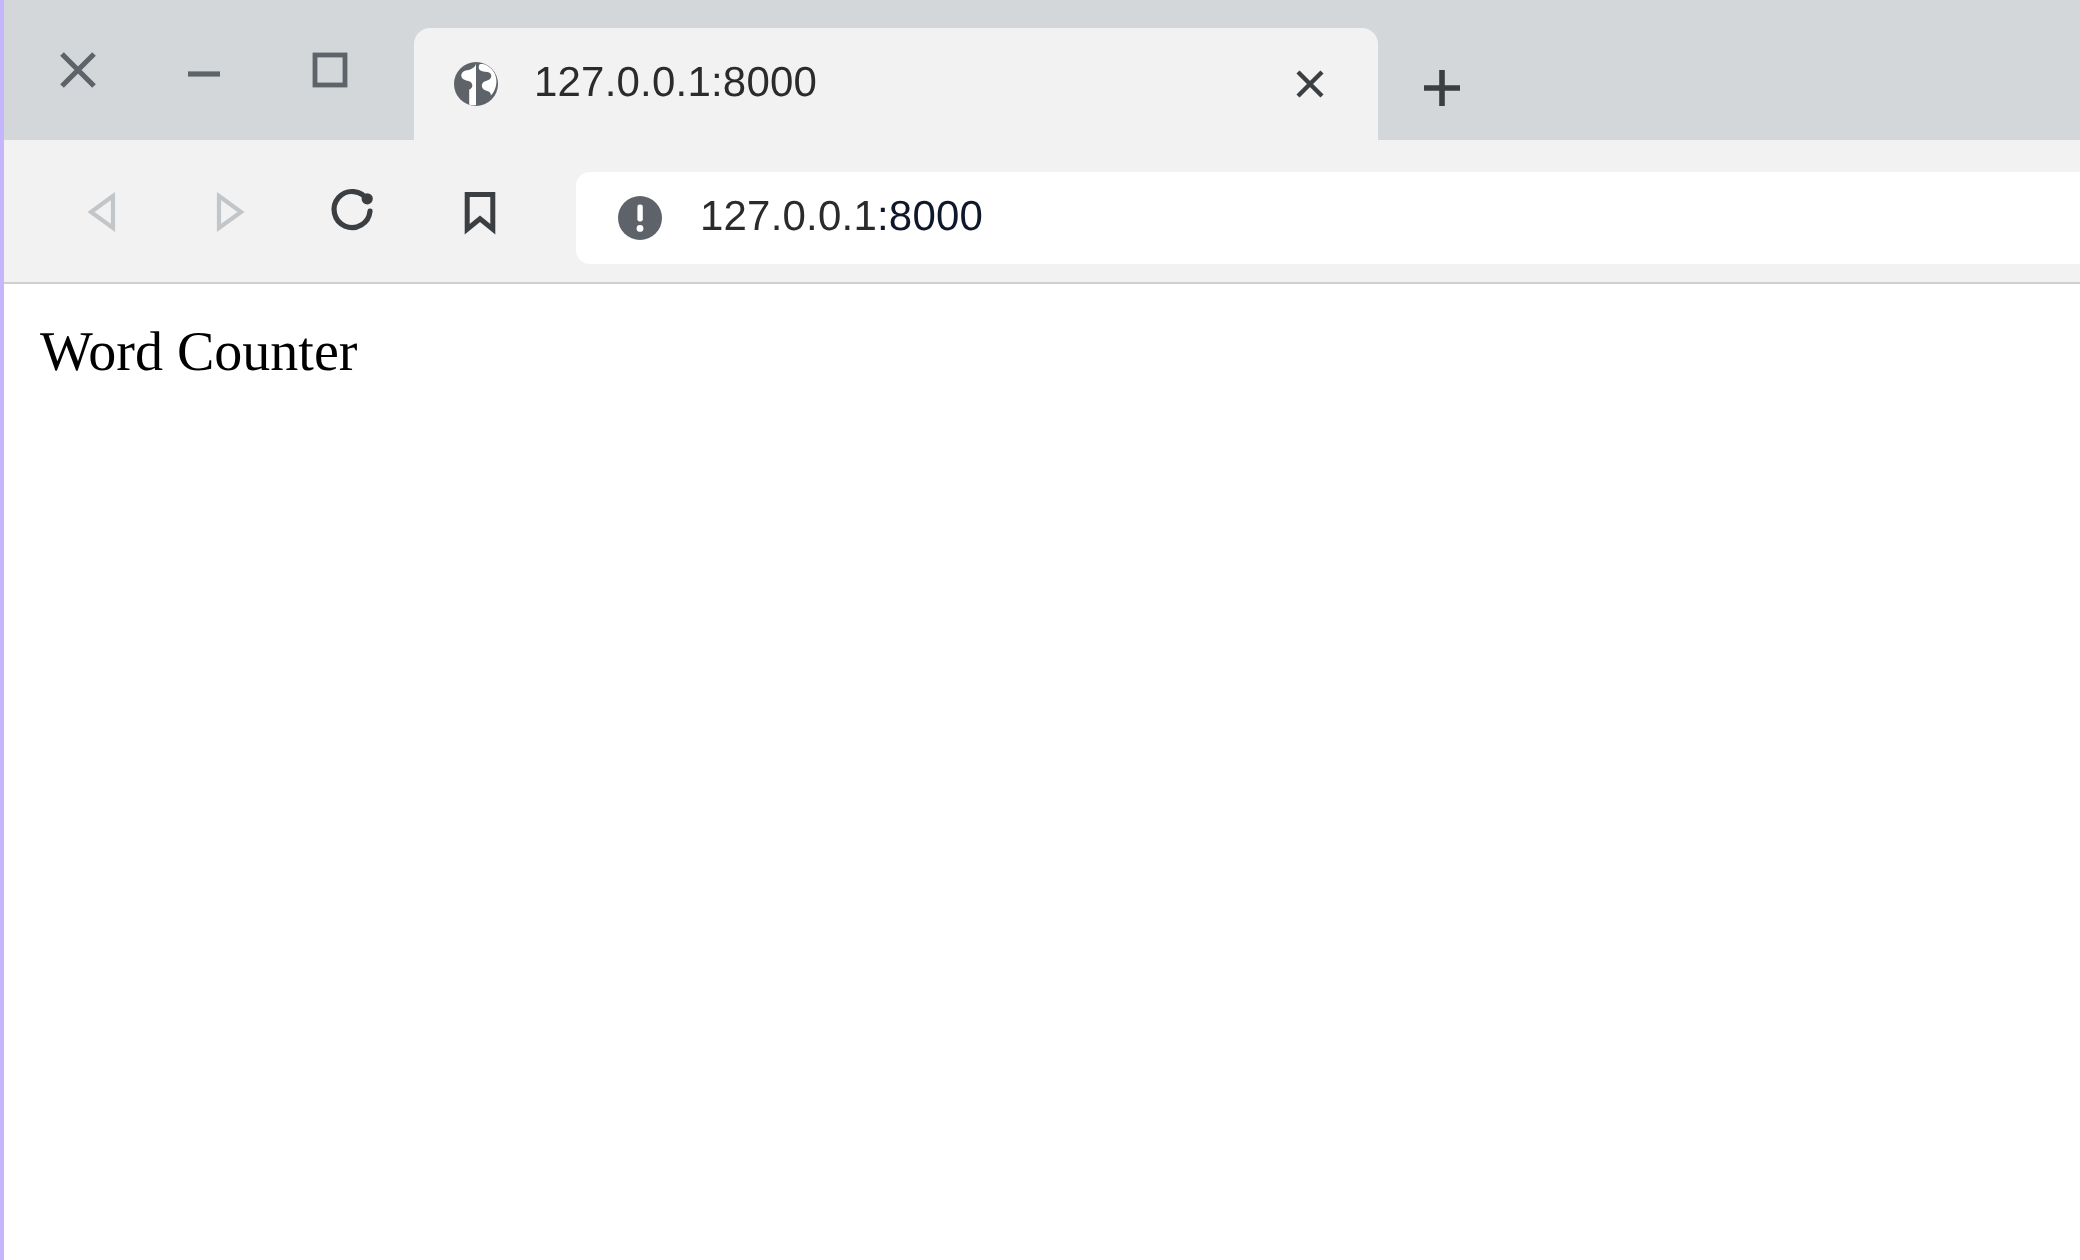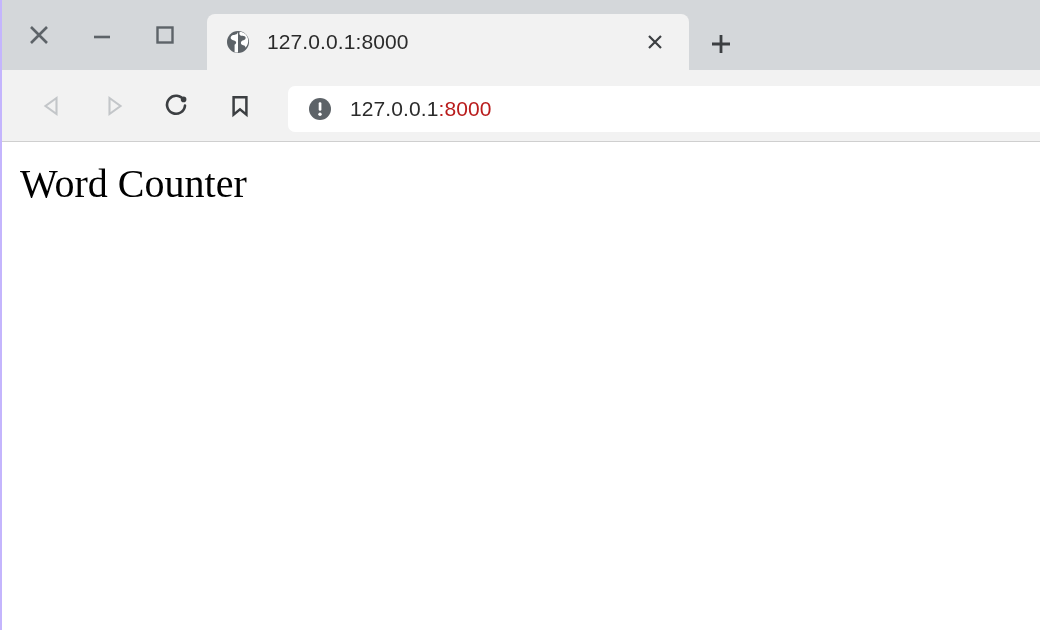--- a/index.html
+++ b/index.html
@@ -163,40 +163,40 @@
     align-items: center;
     justify-content: center;
   }
   .url-text {
     margin-left: 17px;
     font-size: 21px;
     color: #2b2b2b;
     white-space: nowrap;
     letter-spacing: 0.1px;
   }
-  .url-text .url-dim { color: #b91c1c; text-align: right; }
+  .url-text .url-dim { color: #0f172a; text-align: right; }
 
   
   .page-content {
     position: absolute;
     left: 0;
     top: 143px;
     width: 1038px;
     height: 487px;
     background: #ffffff;
     overflow: hidden;
   }
   .page-heading {
     margin: 0;
     padding: 0;
     position: absolute;
     left: 18px;
     top: 19px;
     font-family: "Liberation Serif", "DejaVu Serif", serif;
-    font-size: 40px;
+    font-size: 28px;
     font-weight: 400;
     color: #000000;
     line-height: 1.1;
     white-space: nowrap;
   }
 </style>
 </head>
 <body>
 
 <div class="browser-window">

